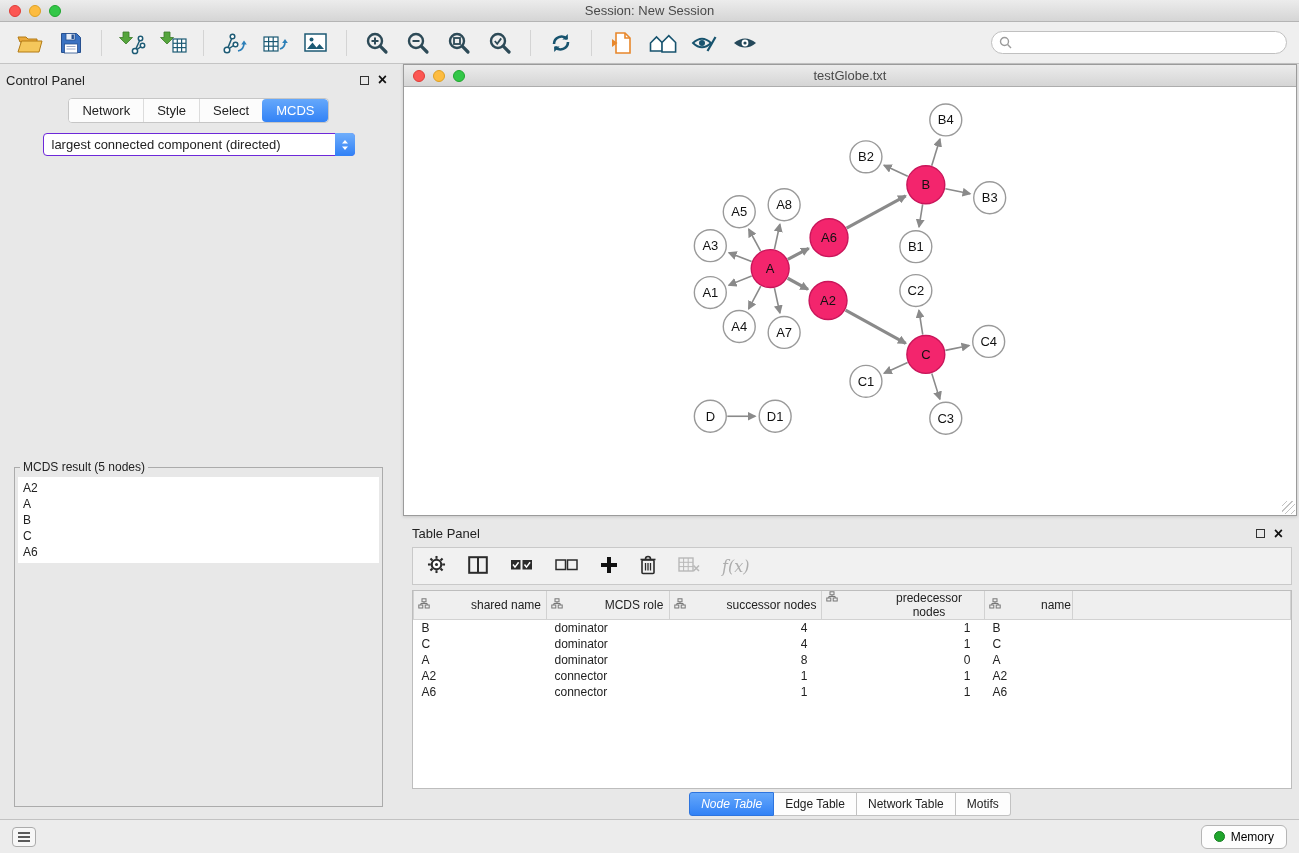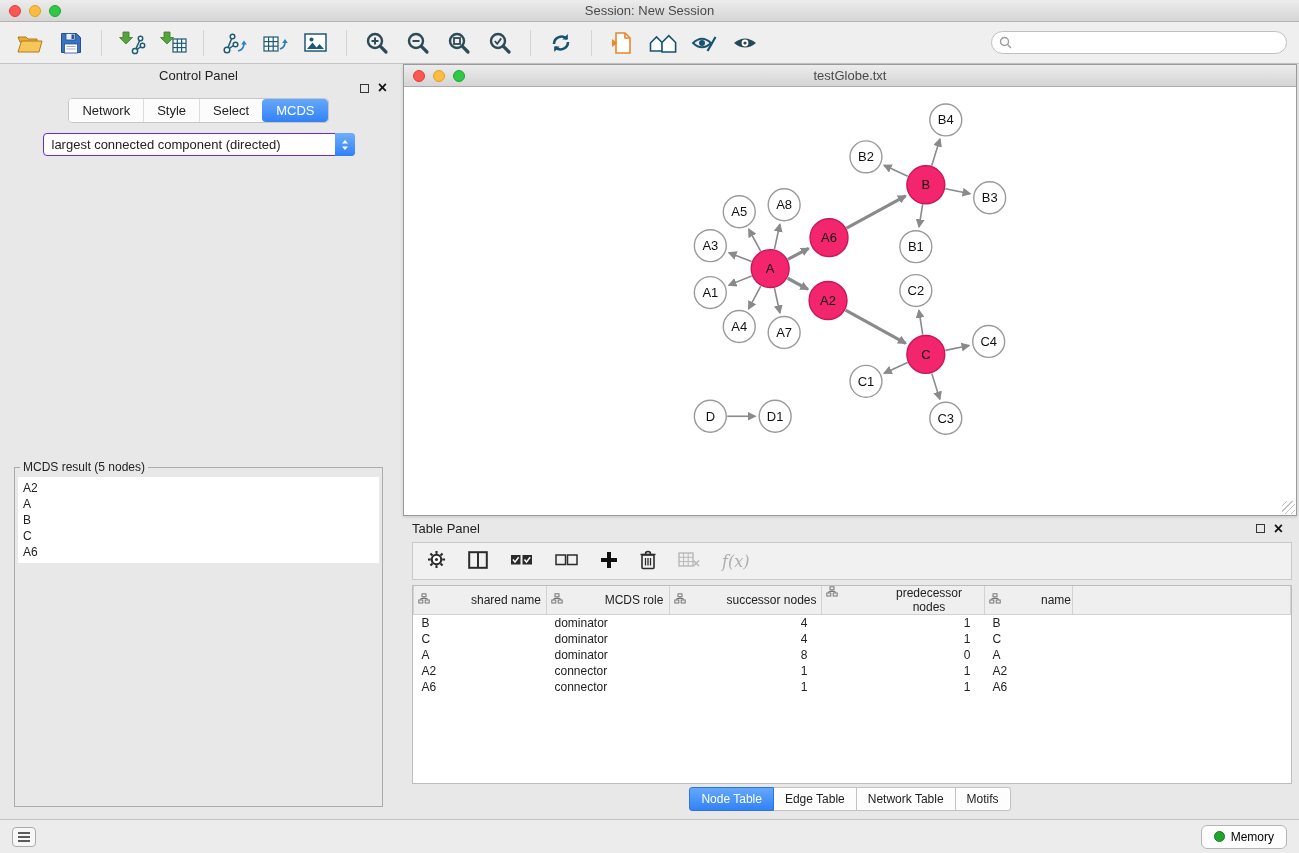--- a/index.html
+++ b/index.html
@@ -21,21 +21,21 @@
   .tb-sep { width:1px; height:26px; background:#D4D4D4; margin:0 7px; }
   .search-wrap { margin-left:auto; position:relative; }
   .search-wrap svg { position:absolute; left:8px; top:5px; }
   .search-input { width:296px; height:23px; border-radius:12px; border:1px solid #C0C0C0; background:#FFF; padding:0 10px 0 26px; font-size:12px; outline:none; font-family:"Liberation Sans",sans-serif; }
 
   
   .main { display:flex; height:755px; }
 
   
   .control-panel { width:397px; display:flex; flex-direction:column; padding:4px 6px 12px 6px; }
-  .panel-header { height:24px; display:flex; align-items:center; font-size:13px; color:#222;flex-direction:column; }
+  .panel-header { height:24px; display:flex; align-items:center; font-size:13px; color:#222; }
   .ph-icons { margin-left:auto; display:flex; align-items:center; gap:9px; padding-right:4px; }
   .float-icon { width:9px; height:9px; border:1.5px solid #333; display:inline-block; }
   .close-icon { font-weight:bold; font-size:16px; color:#111; line-height:10px; }
 
   .cp-tabs { display:flex; align-self:center; background:#FCFCFC; border:1px solid #C6C6C6; border-radius:4px; overflow:hidden; margin-top:6px; }
   .cp-tab { padding:4px 13px; font-size:13px; border-left:1px solid #DCDCDC; background:#FCFCFC; }
   .cp-tab:first-child { border-left:none; }
   .cp-tab.active { background:linear-gradient(#65A8FB,#3282F6); color:#FFF; border-radius:4px; margin:0; border-left-color:transparent; }
 
   .opt-label { text-align:center; margin-top:22px; font-size:13px; }
@@ -53,38 +53,38 @@
 
   
   .right-area { flex:1; display:flex; flex-direction:column; padding:0 2px 0 6px; }
 
   .network-window { height:452px; border:1px solid #9B9B9B; background:#FFF; display:flex; flex-direction:column; box-shadow:0 1px 3px rgba(0,0,0,0.15); }
   .net-titlebar { height:22px; background:linear-gradient(#ECECEC,#D5D5D5); border-bottom:1px solid #ADADAD; position:relative; display:flex; align-items:center; flex:none; }
   .net-canvas { flex:1; background:#FFF; position:relative; }
   .net-canvas svg.graph { width:100%; height:100%; display:block; }
   .grip { position:absolute; right:1px; bottom:1px; width:13px; height:13px; background:repeating-linear-gradient(135deg, transparent 0 3px, #C3C3C3 3px 4px); }
 
-  .table-panel { height:298px; display:flex; flex-direction:column; }
+  .table-panel { margin-top:5px; height:298px; display:flex; flex-direction:column; }
   .tp-header { height:25px; display:flex; align-items:center; padding:0 10px 0 9px; font-size:13px; }
   .tp-toolbar { margin:1px 5px 0 9px; height:38px; background:#F1F1F1; border:1px solid #C9C9C9; display:flex; align-items:center; gap:22px; padding:0 14px; flex:none; }
   .fx { font-family:"DejaVu Serif",serif; font-style:italic; font-size:16px; color:#ADADAD; }
 
   .table-wrap { margin:5px 5px 0 9px; flex:1; background:#FFF; border:1px solid #BDBDBD; overflow:hidden; }
   table.node-table { border-collapse:collapse; width:100%; font-size:12px; table-layout:fixed; }
   .node-table th { background:#EFEFEF; border:1px solid #D2D2D2; border-top:none; height:20px; font-weight:normal; font-size:12px; padding:0 4px; }
   .node-table th .th-inner { display:flex; align-items:flex-start;gap:40px; }
   .node-table th .col-label { flex:1; text-align:center; }
   .node-table td { height:16px; padding:0 8px; white-space:nowrap; }
   .num { text-align:right; padding-right:14px !important; }
 
   .table-tabs { height:30px; display:flex; justify-content:center; align-items:center; flex:none; }
   .t-tab { padding:4px 11px; font-size:12px; background:#FDFDFD; border:1px solid #C2C2C2; border-left:none; }
   .t-tab:first-child { border-left:1px solid #C2C2C2; border-radius:3px 0 0 3px; }
   .t-tab:last-child { border-radius:0 3px 3px 0; }
-  .t-tab.active { background:linear-gradient(#65A8FB,#3282F6); color:#FFF; border-color:#2D74DE; }
+  .t-tab.active { background:linear-gradient(#65A8FB,#3282F6); color:#FFF; border-color:#2D74DE;font-style:italic; }
 
   
   .statusbar { height:34px; border-top:1px solid #C2C2C2; background:#ECECEC; display:flex; align-items:center; padding:0 12px; }
   .list-btn { width:24px; height:20px; border:1px solid #ABABAB; border-radius:4px; background:#F7F7F7; display:flex; align-items:center; justify-content:center; }
   .memory-btn { margin-left:auto; height:24px; border:1px solid #B5B5B5; border-radius:6px; background:#FDFDFD; display:flex; align-items:center; gap:6px; padding:0 12px; font-size:12px; font-family:"Liberation Sans",sans-serif; }
   .green-dot { width:11px; height:11px; border-radius:50%; background:#1FA52C; border:1px solid #157D20; }
 </style>
 </head>
 <body>
 

